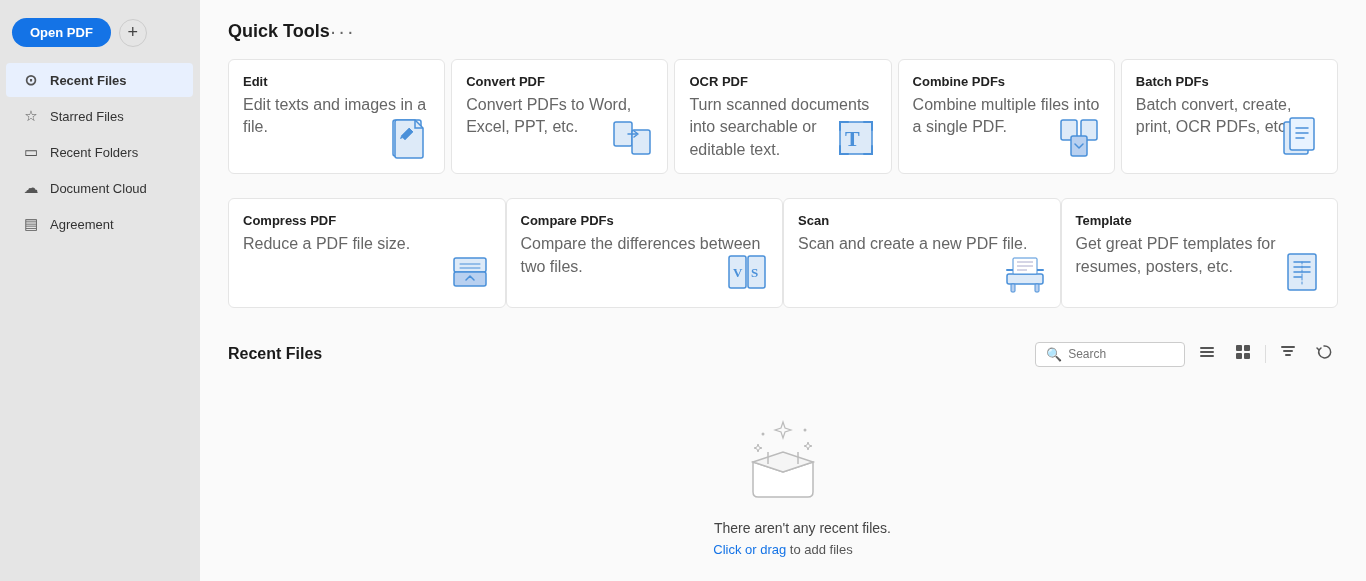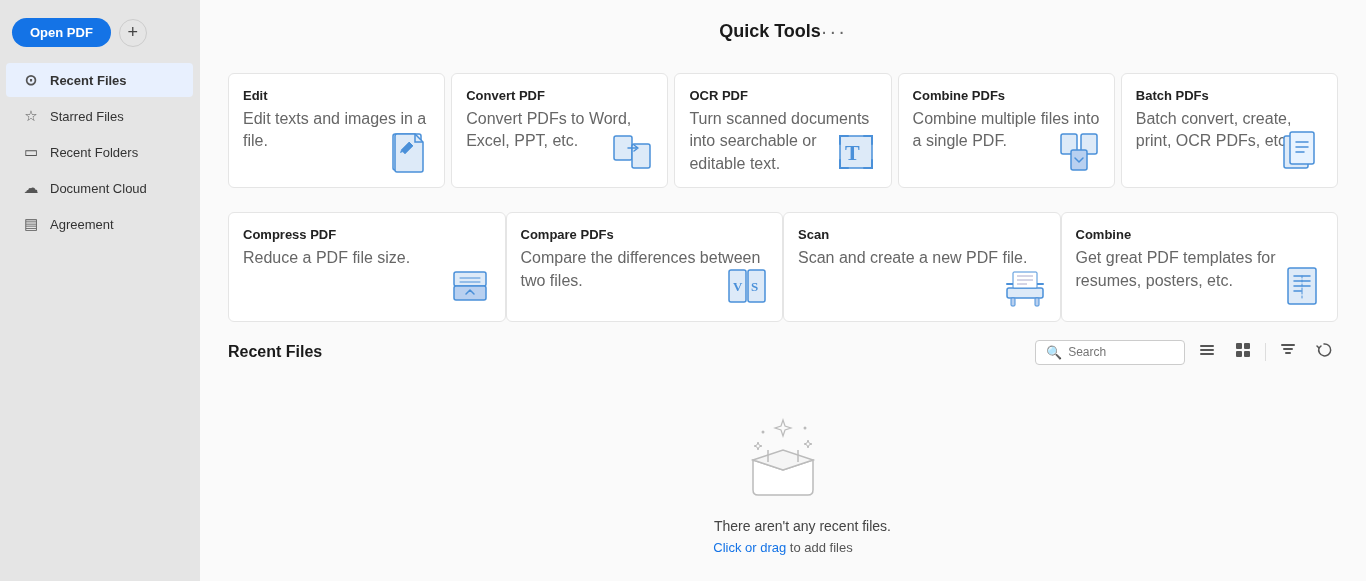--- a/index.html
+++ b/index.html
@@ -66,22 +66,22 @@
       flex: 1;
       overflow-y: auto;
       padding: 20px 28px;
       background: #fafafa;
     }
 
     
     .section-header {
       display: flex;
       align-items: center;
-      justify-content: center;
-      margin-bottom: 30px;
+      justify-content: flex-start;
+      margin-bottom: 16px;
     }
     .section-title {
       font-size: 18px;
       font-weight: 700;
       color: #1a1a1a;
     }
     .more-btn {
       background: none;
       border: none;
       cursor: pointer;
@@ -122,21 +122,21 @@
       align-items: center;
       justify-content: center;
     }
     .tool-icon svg { width: 44px; height: 44px; }
 
     
     .tools-grid-row2 {
       display: grid;
       grid-template-columns: repeat(4, 1fr);
       gap: 0;
-      margin-bottom: 16px;
+      margin-bottom: 32px;
     }
 
     
     .recent-header {
       display: flex;
       align-items: center;
       justify-content: space-between;
       margin-bottom: 14px;
     }
     .recent-title { font-size: 16px; font-weight: 700; color: #1a1a1a; }
@@ -361,21 +361,21 @@
           <rect x="10" y="8" width="24" height="16" rx="1" fill="#fff" stroke="#4a90d9" stroke-width="1"></rect>
           <line x1="14" y1="12" x2="30" y2="12" stroke="#aac" stroke-width="1"></line>
           <line x1="14" y1="16" x2="30" y2="16" stroke="#aac" stroke-width="1"></line>
           <line x1="14" y1="20" x2="24" y2="20" stroke="#aac" stroke-width="1"></line>
         </svg>
       </div>
     </div>
 
     <div class="tool-card">
       <div class="tool-card-content">
-        <div class="tool-title">Combine</div>
+        <div class="tool-title">Template</div>
         <div class="tool-desc">Get great PDF templates for resumes, posters, etc.</div>
       </div>
       <div class="tool-icon">
         <svg viewBox="0 0 44 44" fill="none" xmlns="http://www.w3.org/2000/svg">
           <rect x="8" y="4" width="28" height="36" rx="2" fill="#ddeaf8" stroke="#4a90d9" stroke-width="1.5"></rect>
           <line x1="14" y1="12" x2="30" y2="12" stroke="#4a90d9" stroke-width="1.5" stroke-linecap="round"></line>
           <line x1="14" y1="17" x2="30" y2="17" stroke="#4a90d9" stroke-width="1.5" stroke-linecap="round"></line>
           <line x1="14" y1="22" x2="30" y2="22" stroke="#4a90d9" stroke-width="1.5" stroke-linecap="round"></line>
           <line x1="14" y1="27" x2="22" y2="27" stroke="#4a90d9" stroke-width="1.5" stroke-linecap="round"></line>
 

